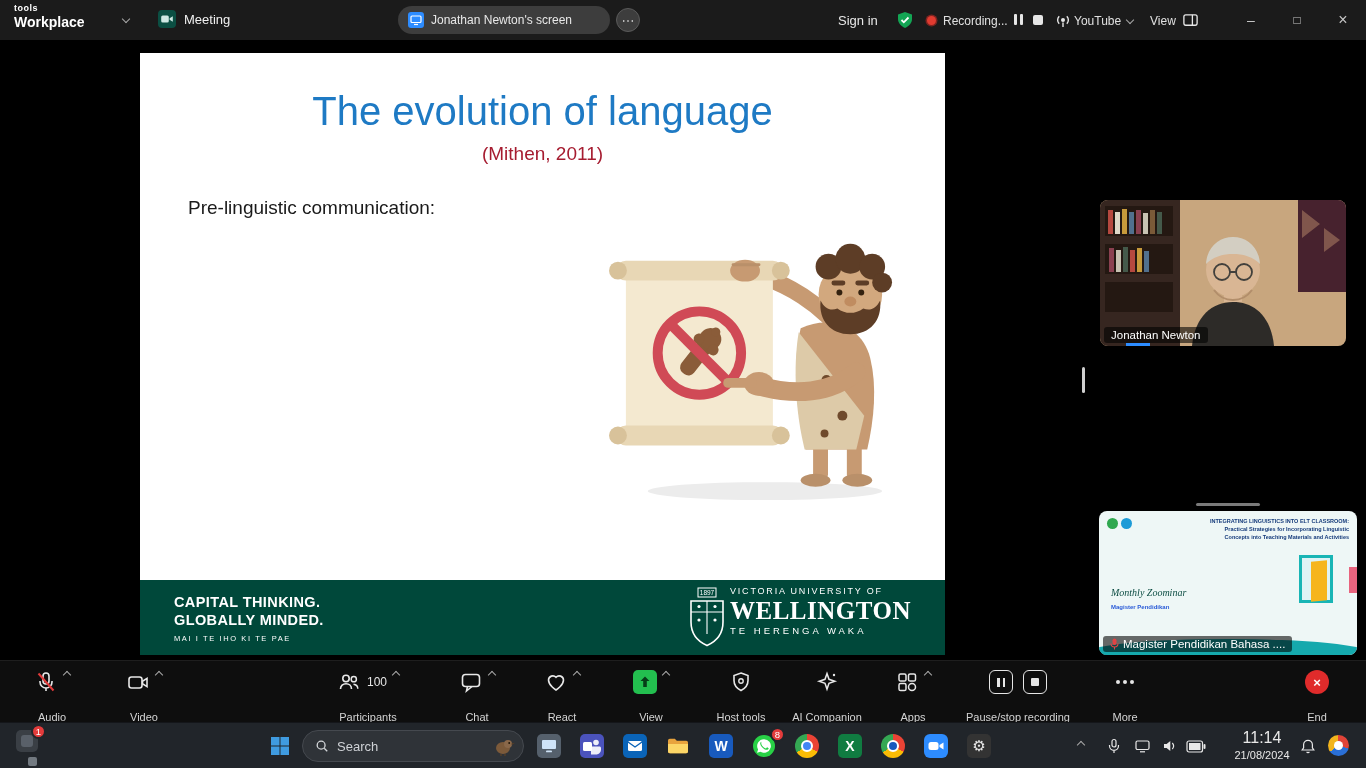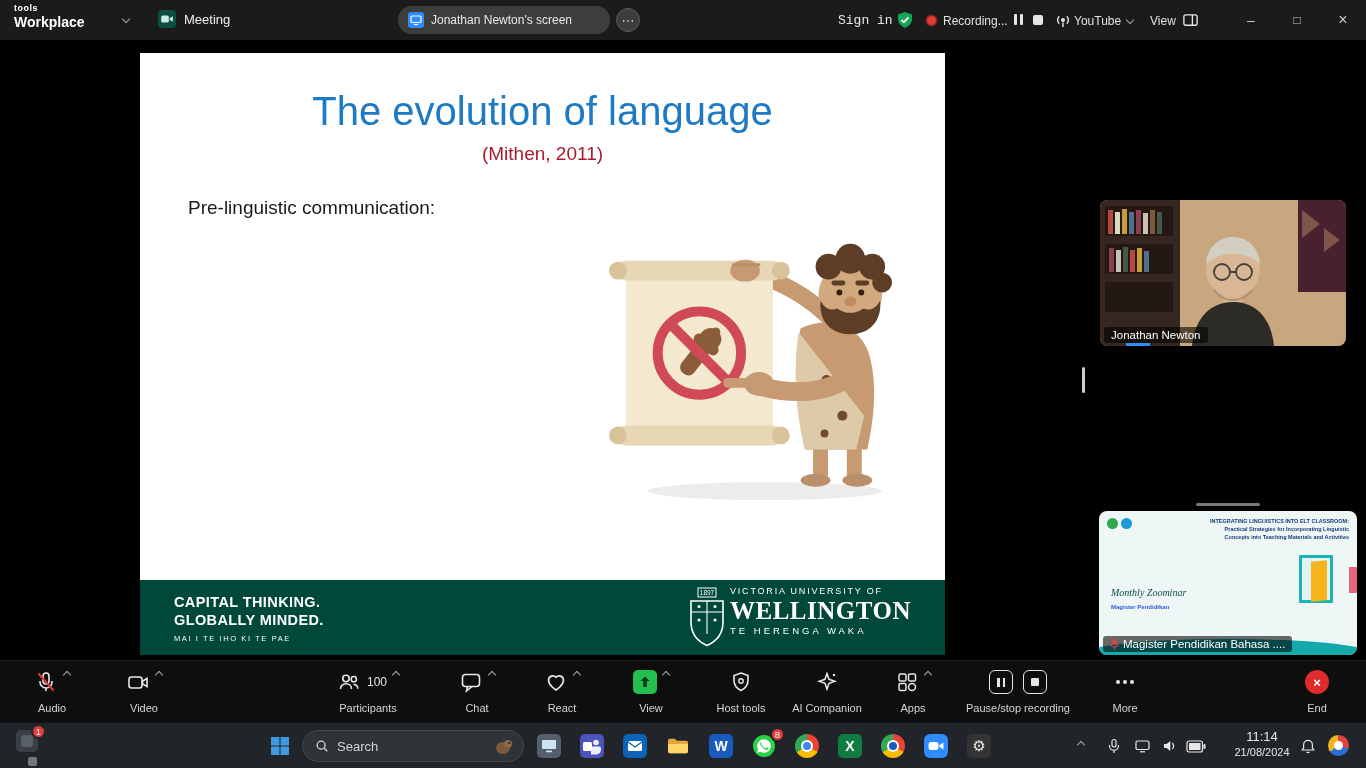--- a/index.html
+++ b/index.html
@@ -12,21 +12,21 @@
   .tb-logo{position:absolute;left:14px;top:4px;color:#fff;line-height:1;}
   .tb-logo .z{font-size:9px;font-weight:bold;letter-spacing:.5px;display:block;}
   .tb-logo .w{font-size:14px;font-weight:600;display:block;margin-top:2px;}
   .chev{display:inline-block;width:6px;height:6px;border-right:1.4px solid #a8a8a8;border-bottom:1.4px solid #a8a8a8;}
   .chev.down{transform:rotate(45deg);}
   .chev.up{transform:rotate(-135deg);}
   .tb-logo-chev{position:absolute;left:123px;top:16px;}
   .tab-meeting{position:absolute;left:158px;top:10px;display:flex;align-items:center;gap:8px;color:#f0f0f0;font-size:13px;}
   .share-pill{position:absolute;left:398px;top:6px;width:212px;height:28px;background:#3d3d3d;border-radius:14px;display:flex;align-items:center;gap:7px;padding:0 10px;color:#e8e8e8;font-size:12px;white-space:nowrap;}
   .pill-more{position:absolute;left:616px;top:8px;width:24px;height:24px;border-radius:50%;background:#3d3d3d;border:1px solid #5a5a5a;color:#ddd;display:flex;align-items:center;justify-content:center;font-size:13px;}
-  .signin{position:absolute;left:838px;top:13px;color:#e8e8e8;font-size:13px;font-family:Liberation Mono, monospace;}
+  .signin{position:absolute;left:838px;top:13px;color:#e8e8e8;font-size:13px;}
   .shieldcheck{position:absolute;left:896px;top:11px;}
   .recdot{position:absolute;left:927px;top:16px;width:9px;height:9px;border-radius:50%;background:#e03b30;box-shadow:0 0 0 1.5px #7d2420;}
   .reclabel{position:absolute;left:943px;top:14px;color:#e0e0e0;font-size:12px;}
   .tp-pause{position:absolute;left:1014px;top:14px;display:flex;gap:3px;}
   .tp-pause i{display:block;width:3px;height:11px;background:#e6e6e6;border-radius:1px;}
   .tp-stop{position:absolute;left:1033px;top:15px;width:10px;height:10px;background:#e6e6e6;border-radius:2px;}
   .yt-ico{position:absolute;left:1054px;top:11px;}
   .yt-label{position:absolute;left:1074px;top:14px;color:#e0e0e0;font-size:12px;}
   .yt-chev{position:absolute;left:1127px;top:17px;}
   .view-label{position:absolute;left:1150px;top:14px;color:#e0e0e0;font-size:12px;}
@@ -72,21 +72,21 @@
   .poster-org{position:absolute;left:12px;top:93px;font-size:6px;font-weight:bold;color:#2a5bd7;}
   .door-back{position:absolute;right:24px;top:44px;width:34px;height:48px;border:3px solid #19b5b5;background:#dff3f5;}
   .door-panel{position:absolute;right:30px;top:50px;width:16px;height:40px;background:#f6b51d;transform:skewY(-6deg);}
   .ribbon{position:absolute;right:0;top:56px;width:8px;height:26px;background:#e8647e;}
   .wave1{position:absolute;left:-12px;right:-12px;bottom:-12px;height:28px;background:#15a9ad;border-radius:50% 50% 0 0;}
   .wave2{position:absolute;left:-20px;right:40%;bottom:-14px;height:24px;background:#0d7f86;border-radius:50% 50% 0 0;}
   .mic-red{display:inline-block;}
 
   
   .toolbar{position:absolute;top:660px;left:0;width:1366px;height:62px;background:#0e0e0e;border-top:1px solid #1e1e1e;}
-  .tb-item{position:absolute;top:9px;display:flex;flex-direction:column;align-items:center;gap:8px;}
+  .tb-item{position:absolute;top:9px;display:flex;flex-direction:column;align-items:center;gap:17px;}
   .tb-row{display:flex;align-items:flex-start;gap:6px;height:24px;}
   .tb-row svg,.tb-row .share-box{margin-top:0;}
   .tb-chev{margin-top:2px;}
   .tb-count{color:#e6e6e6;font-size:12px;line-height:24px;}
   .tb-label{font-size:11px;color:#d4d4d4;white-space:nowrap;}
   .share-box{width:24px;height:24px;background:#23bf4f;border-radius:5px;display:flex;align-items:center;justify-content:center;}
   .rec-btns{display:flex;gap:10px;height:24px;}
   .rec-btn{width:24px;height:24px;border:1.5px solid #e6e6e6;border-radius:6px;display:flex;align-items:center;justify-content:center;gap:3px;}
   .rec-btn i{display:block;width:2.5px;height:9px;background:#e6e6e6;}
   .rec-btn .sq{width:8px;height:8px;background:#e6e6e6;border-radius:1px;}
@@ -107,21 +107,21 @@
   .task-icons{position:absolute;left:536px;top:10px;display:flex;gap:17px;}
   .ticon{position:relative;width:26px;height:26px;display:flex;align-items:center;justify-content:center;}
   .appletter{width:24px;height:24px;border-radius:5px;color:#fff;font-weight:bold;font-size:14px;display:flex;align-items:center;justify-content:center;}
   .chrome{width:24px;height:24px;border-radius:50%;background:conic-gradient(#ea4335 0 33%,#fbbc05 0 66%,#34a853 0 100%);position:relative;}
   .chrome::after{content:"";position:absolute;inset:6px;border-radius:50%;background:#4285f4;border:2px solid #fff;}
   .chrome.alt::after{background:#185abd;}
   .gearbox{width:24px;height:24px;border-radius:5px;background:#333;color:#e8e8e8;font-size:15px;display:flex;align-items:center;justify-content:center;}
   .tray-chev{position:absolute;left:1078px;top:19px;}
   .tray-ic{position:absolute;top:15px;}
   .clock{position:absolute;left:1228px;top:7px;width:68px;text-align:center;color:#e8e8e8;line-height:1;}
-  .clock .t{font-size:13px;}
+  .clock .t{font-size:16px;}
   .clock .d{font-size:11px;margin-top:4px;}
   .tray-color{position:absolute;left:1328px;top:12px;width:21px;height:21px;border-radius:50%;background:conic-gradient(#e04338 0 30%,#2a6fd6 0 65%,#f2b41c 0 100%);position:absolute;}
   .tray-color::after{content:"";position:absolute;inset:6px;border-radius:50%;background:#fff;}
 </style>
 </head>
 <body>
 
 <div id="app">
 
   <div class="titlebar">

